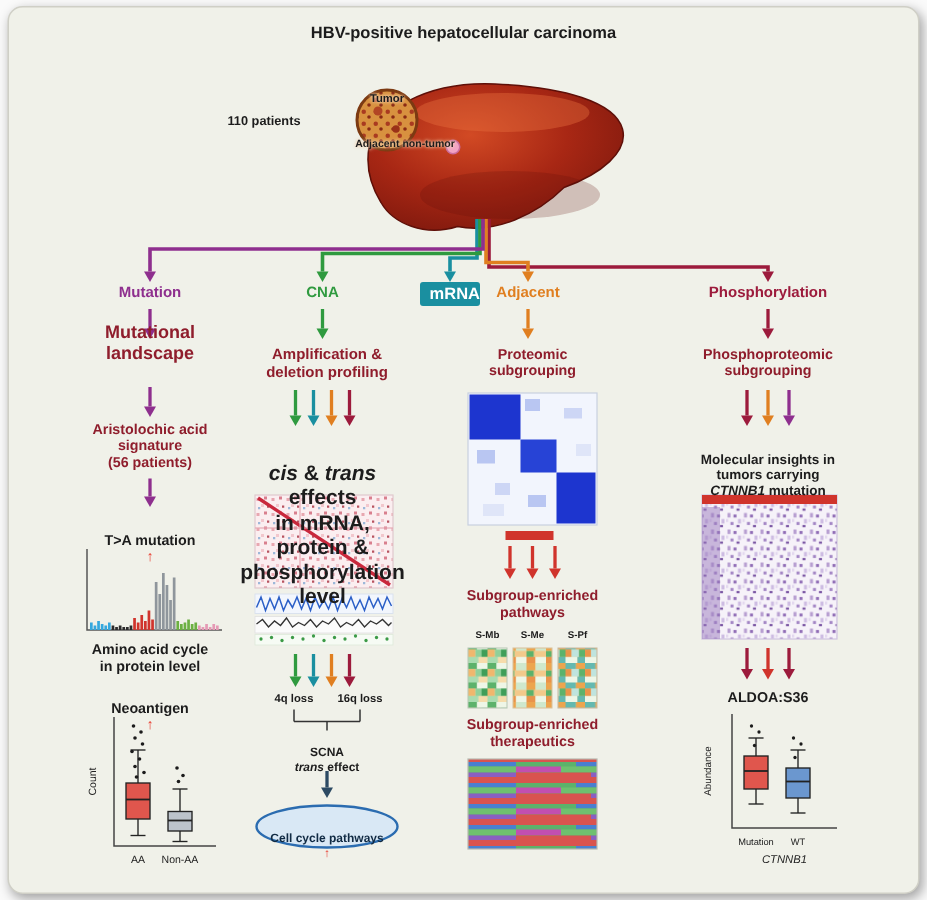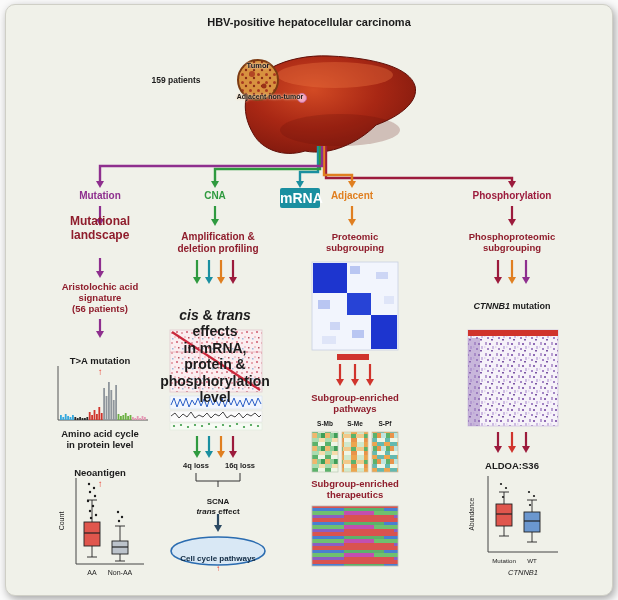--- a/index.html
+++ b/index.html
@@ -7,22 +7,22 @@
   body{position:relative;background:#fafafa;font-family:"Liberation Sans",sans-serif;overflow:hidden}
   .card{position:absolute;left:5px;top:4px;width:608px;height:592px;background:#f0f1e9;
         border:1px solid #cfcfc6;border-radius:10px;box-shadow:2px 3px 8px rgba(0,0,0,.35)}
   svg.art{position:absolute;left:0;top:0}
   svg text{font-family:"Liberation Sans",sans-serif}
   .lbl{position:absolute;text-align:center;font-weight:bold;line-height:1.18;white-space:pre-line}
   .red{color:#8f1d2c}
   .dark{color:#1c1c1c}
   .up{color:#e8392b;font-weight:bold}
   .it{font-style:italic}
-  .chip{position:absolute;text-align:center;font-weight:bold;color:#fff;background:#1a8fa0;
-        border-radius:2px;padding:2px 0;font-size:14px}
+  .chip{position:absolute;text-align:right;font-weight:bold;color:#fff;background:#1a8fa0;
+        border-radius:2px;padding:2px 0;font-size:11px}
   .shadowed{text-shadow:0 0 2px #f2d3b4,0 0 3px #f2d3b4}
 </style>
 </head>
 <body>
 
 <div class="card"></div>
 
 <svg class="art" width="618" height="600" viewBox="0 0 618 600">
   <defs>
     <radialGradient id="liverG" cx="40%" cy="35%" r="85%">
@@ -349,21 +349,21 @@
       </g>
     <text x="504" y="563" text-anchor="middle" font-size="6.2" fill="#222">Mutation</text>
     <text x="532" y="563" text-anchor="middle" font-size="6.2" fill="#222">WT</text>
     <text x="523" y="575" text-anchor="middle" font-size="7.5" font-style="italic" fill="#222">CTNNB1</text>
     <text transform="rotate(-90 474 514)" x="474" y="514" text-anchor="middle" font-size="6.5" fill="#222">Abundance</text>
   </g>
 </svg>
 
 <div class="lbl dark" style="left:0;top:16px;width:618px;font-size:11px">HBV-positive hepatocellular carcinoma</div>
 
-<div class="lbl dark" style="left:138px;top:75px;width:76px;font-size:8.5px">159 patients</div>
+<div class="lbl dark" style="left:138px;top:75px;width:76px;font-size:8.5px">110 patients</div>
 <div class="lbl dark shadowed" style="left:236px;top:62px;width:44px;font-size:7.5px">Tumor</div>
 <div class="lbl dark shadowed" style="left:228px;top:93px;width:84px;font-size:7px">Adjacent non-tumor</div>
 
 <div class="lbl" style="left:62px;top:190px;width:76px;font-size:10px;color:#8e2f8e">Mutation</div>
 <div class="lbl" style="left:187px;top:190px;width:56px;font-size:10px;color:#2f9a3f">CNA</div>
 <div class="chip" style="left:280px;top:188px;width:40px">mRNA</div>
 <div class="lbl" style="left:323px;top:190px;width:58px;font-size:10px;color:#e07f20">Adjacent</div>
 <div class="lbl" style="left:462px;top:190px;width:100px;font-size:10px;color:#9c1b3c">Phosphorylation</div>
 
 <div class="lbl red" style="left:58px;top:214px;width:84px;font-size:12px">Mutational
@@ -406,15 +406,17 @@
 pathways</div>
 <div class="lbl dark" style="left:312px;top:420px;width:26px;font-size:6.5px">S-Mb</div>
 <div class="lbl dark" style="left:342px;top:420px;width:26px;font-size:6.5px">S-Me</div>
 <div class="lbl dark" style="left:372px;top:420px;width:26px;font-size:6.5px">S-Pf</div>
 <div class="lbl red" style="left:302px;top:478px;width:106px;font-size:9.5px">Subgroup-enriched
 therapeutics</div>
 
 <div class="lbl red" style="left:452px;top:231px;width:120px;font-size:9.5px">Phosphoproteomic
 subgrouping</div>
 <div class="lbl dark" style="left:452px;top:290px;width:120px;font-size:9px">
-  <span class="it">CTNNB1</span><span> mutation</span>
+  <span>Molecular insights in
+tumors carrying
+</span><span class="it">CTNNB1</span><span> mutation</span>
 </div>
 <div class="lbl dark" style="left:462px;top:460px;width:100px;font-size:9.5px">ALDOA:S36</div>
 
 </body></html>

